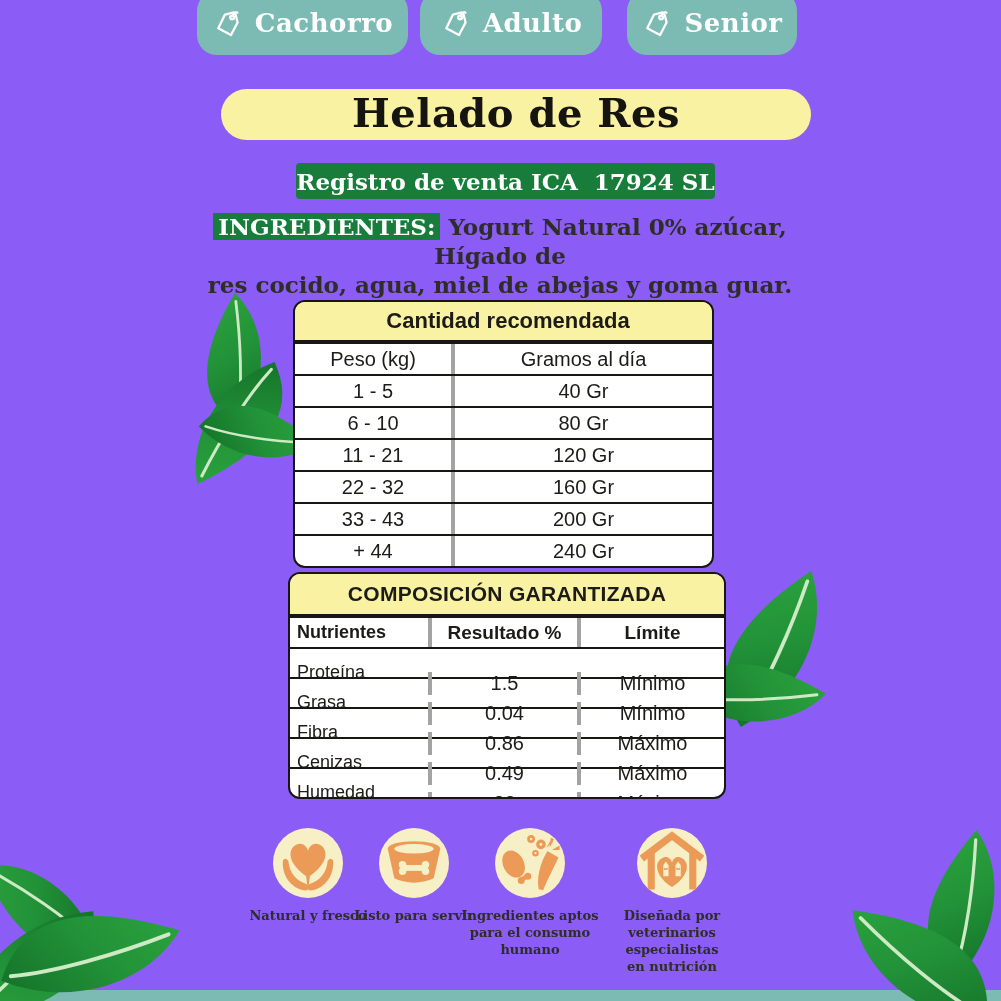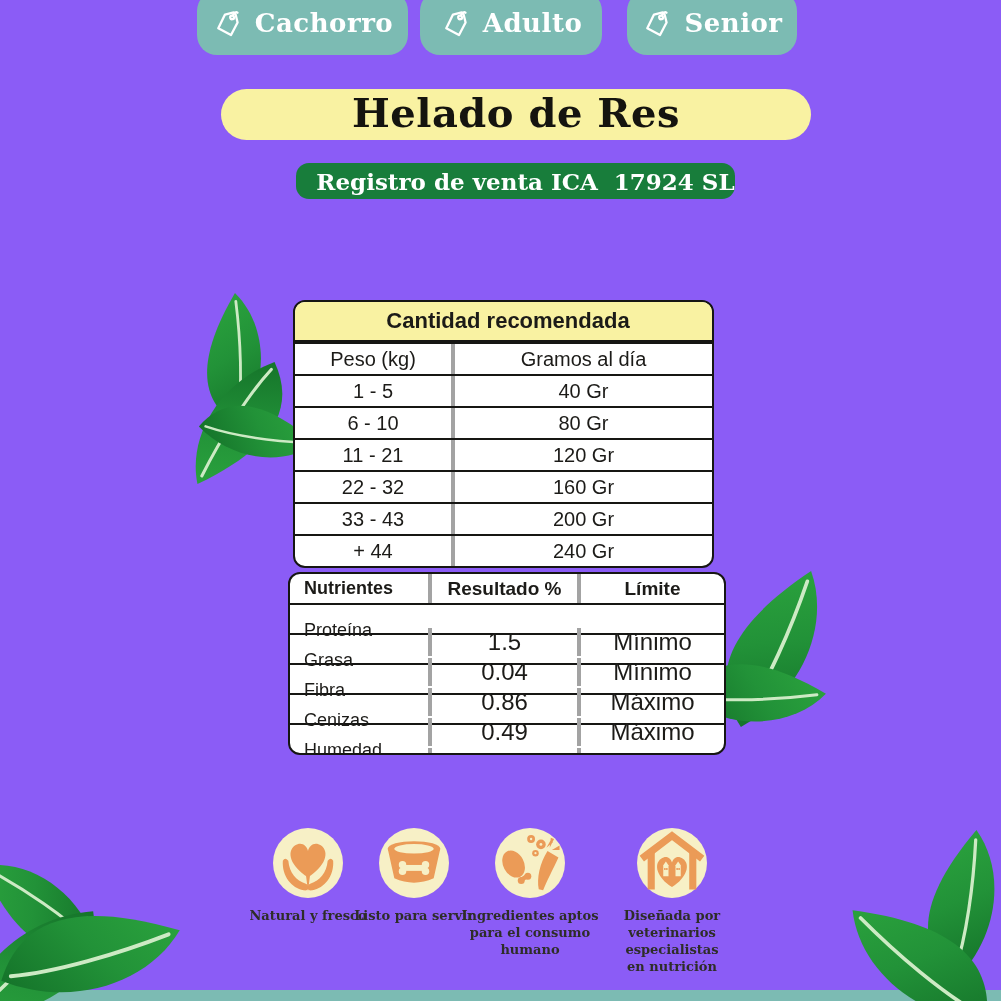--- a/index.html
+++ b/index.html
@@ -10,22 +10,22 @@
   .age-tag{position:absolute;top:-9px;height:64px;background:#7cbbb3;border-radius:20px;
            display:flex;align-items:center;justify-content:center;gap:11px;
            color:#fff;font-weight:bold;font-size:26px;letter-spacing:.5px;}
   .age-tag svg{display:block;}
 
   
   .title-pill{position:absolute;left:221px;top:89px;width:590px;height:51px;background:#f9f2a2;
               border-radius:26px;display:flex;align-items:flex-start;justify-content:center;
               font-size:40px;font-weight:bold;color:#15140f;letter-spacing:.5px;}
   .registry{position:absolute;left:296px;top:163px;width:419px;height:36px;background:#187d3b;
-            border-radius:13px;display:flex;align-items:center;justify-content:center;
-            color:#fff;font-weight:bold;font-size:23px;white-space:pre;padding-left:20px;}
+            border-radius:4px;display:flex;align-items:center;justify-content:center;
+            color:#fff;font-weight:bold;font-size:23px;white-space:pre;}
 
   
   .ingredients{position:absolute;left:180px;top:213px;width:640px;text-align:center;
                font-size:23px;font-weight:bold;color:#2e2d28;line-height:1.25;}
   .ing-label{background:#187d3b;color:#fff;padding:0 5px;}
 
   
   .ptable{position:absolute;background:#fff;border:2.5px solid #161613;border-radius:12px;
           overflow:hidden;font-family:"Liberation Sans",sans-serif;color:#1c1b18;z-index:3;}
   .ptable .t-title{background:#f9f2a2;border-bottom:2.5px solid #161613;display:flex;
@@ -35,22 +35,22 @@
   .tcell{display:flex;align-items:center;justify-content:center;border-left:4px solid #a3a3a3;}
   .tcell:first-child{border-left:none;}
 
   #table1{left:293px;top:300px;width:417px;}
   #table1 .t-title{height:38px;font-size:22px;padding-left:9px;}
   #table1 .trow{grid-template-columns:156px 1fr;height:30px;font-size:20px;}
   #table2{left:288px;top:572px;width:434px;}
   #table2 .t-title{height:40px;font-size:21px;letter-spacing:.3px;}
   #table2 .trow{grid-template-columns:138px 149px 1fr;height:28px;}
   #table2 .hrow{font-weight:bold;font-size:19px;height:29px;}
-  #table2 .tcell.left{justify-content:flex-start;padding-left:14px;font-size:18px;}
-  #table2 .trow .val{font-size:24px;margin-top:23px;}
+  #table2 .tcell.left{justify-content:flex-start;padding-left:7px;font-size:18px;}
+  #table2 .trow .val{font-size:20px;margin-top:23px;}
 
   
   .feature{position:absolute;top:828px;display:flex;flex-direction:column;align-items:center;}
   .feature .bubble{width:70px;height:70px;display:flex;align-items:center;justify-content:center;}
   .caption{margin-top:10px;text-align:center;font-size:13px;font-weight:bold;color:#2e2d28;line-height:1.3;}
 
   
   .leaf{position:absolute;z-index:1;}
   .leaf.front{z-index:4;}
   .bottom-bar{position:absolute;left:0;top:990px;width:1001px;height:11px;background:#7cbbb3;z-index:2;}
@@ -102,20 +102,24 @@
   </div>
 
   <div class="title-pill">
     <span>Helado de Res</span>
   </div>
 
   <div class="registry">
     <span>Registro de venta ICA  17924 SL</span>
   </div>
 
+  <div class="ingredients">
+    <div><span class="ing-label">INGREDIENTES:</span><span> Yogurt Natural 0% azúcar, Hígado de</span></div>
+    <div>res cocido, agua, miel de abejas y goma guar.</div>
+  </div>
 
   <svg class="leaf" style="left:178px;top:318px;width:118px;height:83px;transform:rotate(-62deg);" viewBox="0 0 100 70">
       <use href="#leafshape"></use>
     </svg>
   <svg class="leaf" style="left:172px;top:378px;width:128px;height:90px;transform:rotate(152deg);" viewBox="0 0 100 70">
       <use href="#leafshape"></use>
     </svg>
   <svg class="leaf" style="left:205px;top:398px;width:105px;height:74px;transform:rotate(38deg);" viewBox="0 0 100 70">
       <use href="#leafshape"></use>
     </svg>
@@ -153,20 +157,21 @@
       <div class="tcell">33 - 43</div>
       <div class="tcell">200 Gr</div>
     </div>
     <div class="trow">
       <div class="tcell">+ 44</div>
       <div class="tcell">240 Gr</div>
     </div>
   </div>
 
   <div class="ptable" id="table2">
+    <div class="t-title">COMPOSICIÓN GARANTIZADA</div>
     <div class="trow hrow">
       <div class="tcell left">Nutrientes</div>
       <div class="tcell">Resultado %</div>
       <div class="tcell">Límite</div>
     </div>
     <div class="trow">
       <div class="tcell left">Proteína</div>
       <div class="tcell val">1.5</div>
       <div class="tcell val">Mínimo</div>
     </div>

